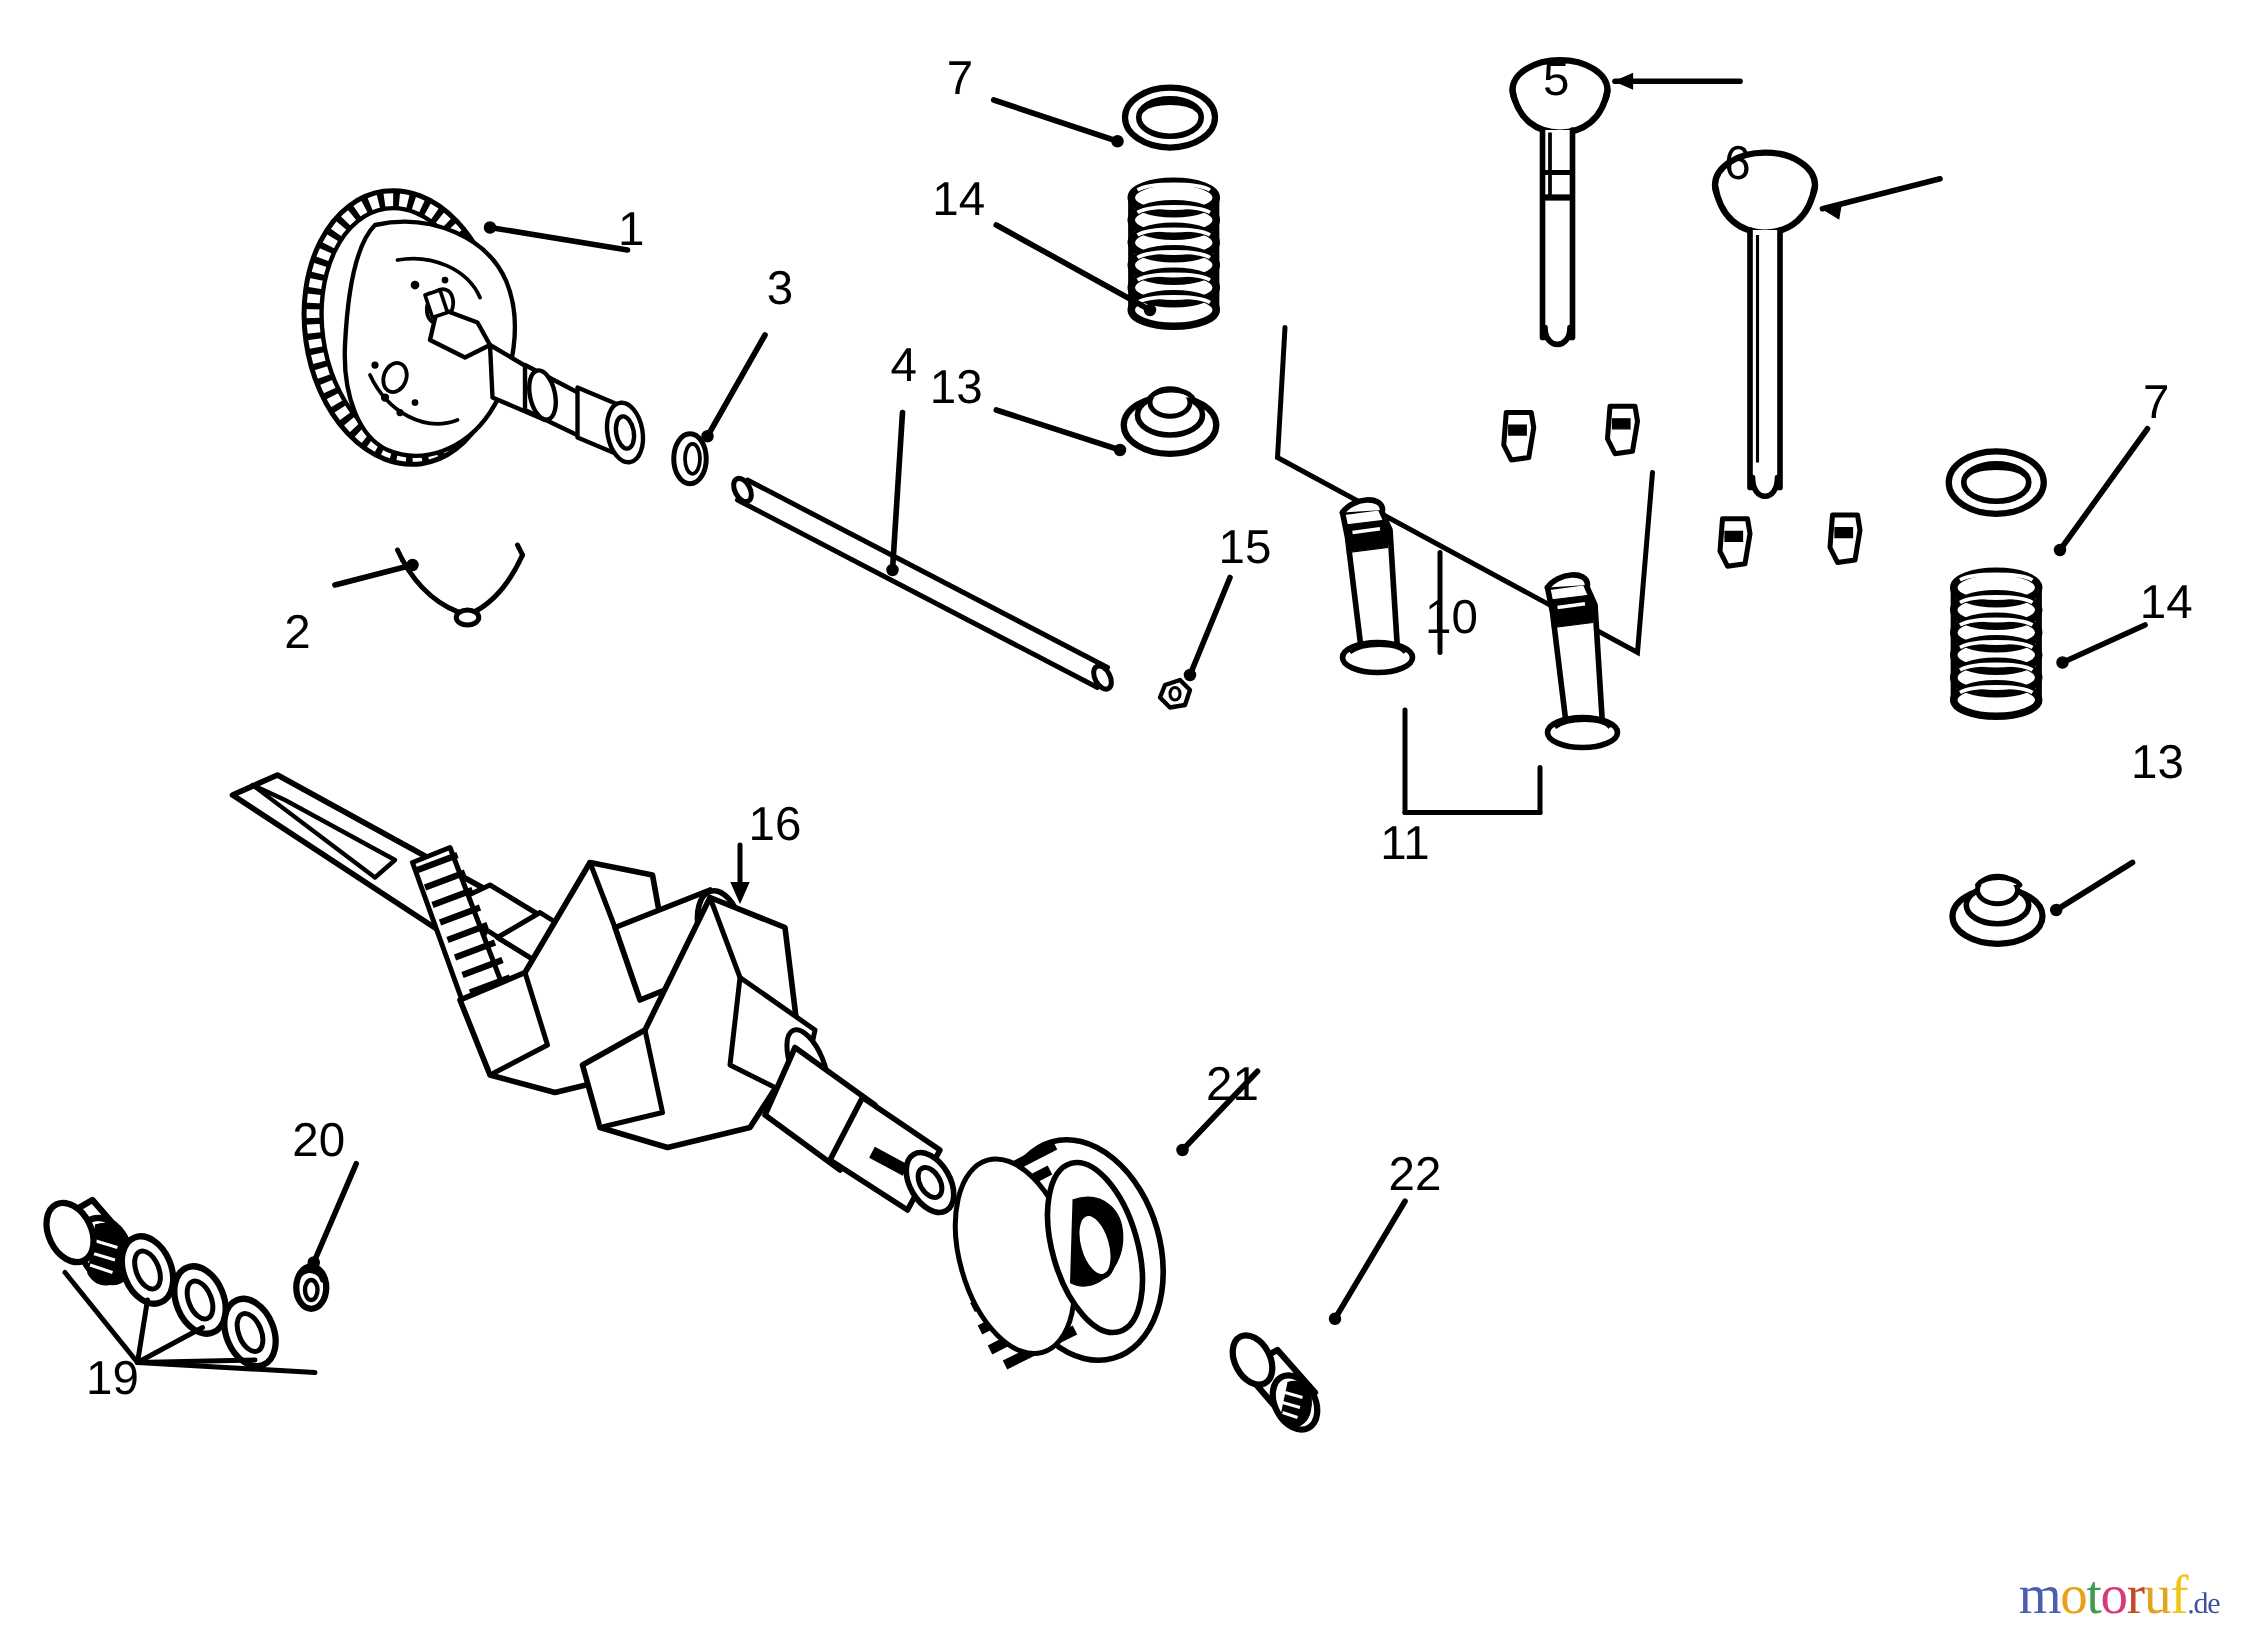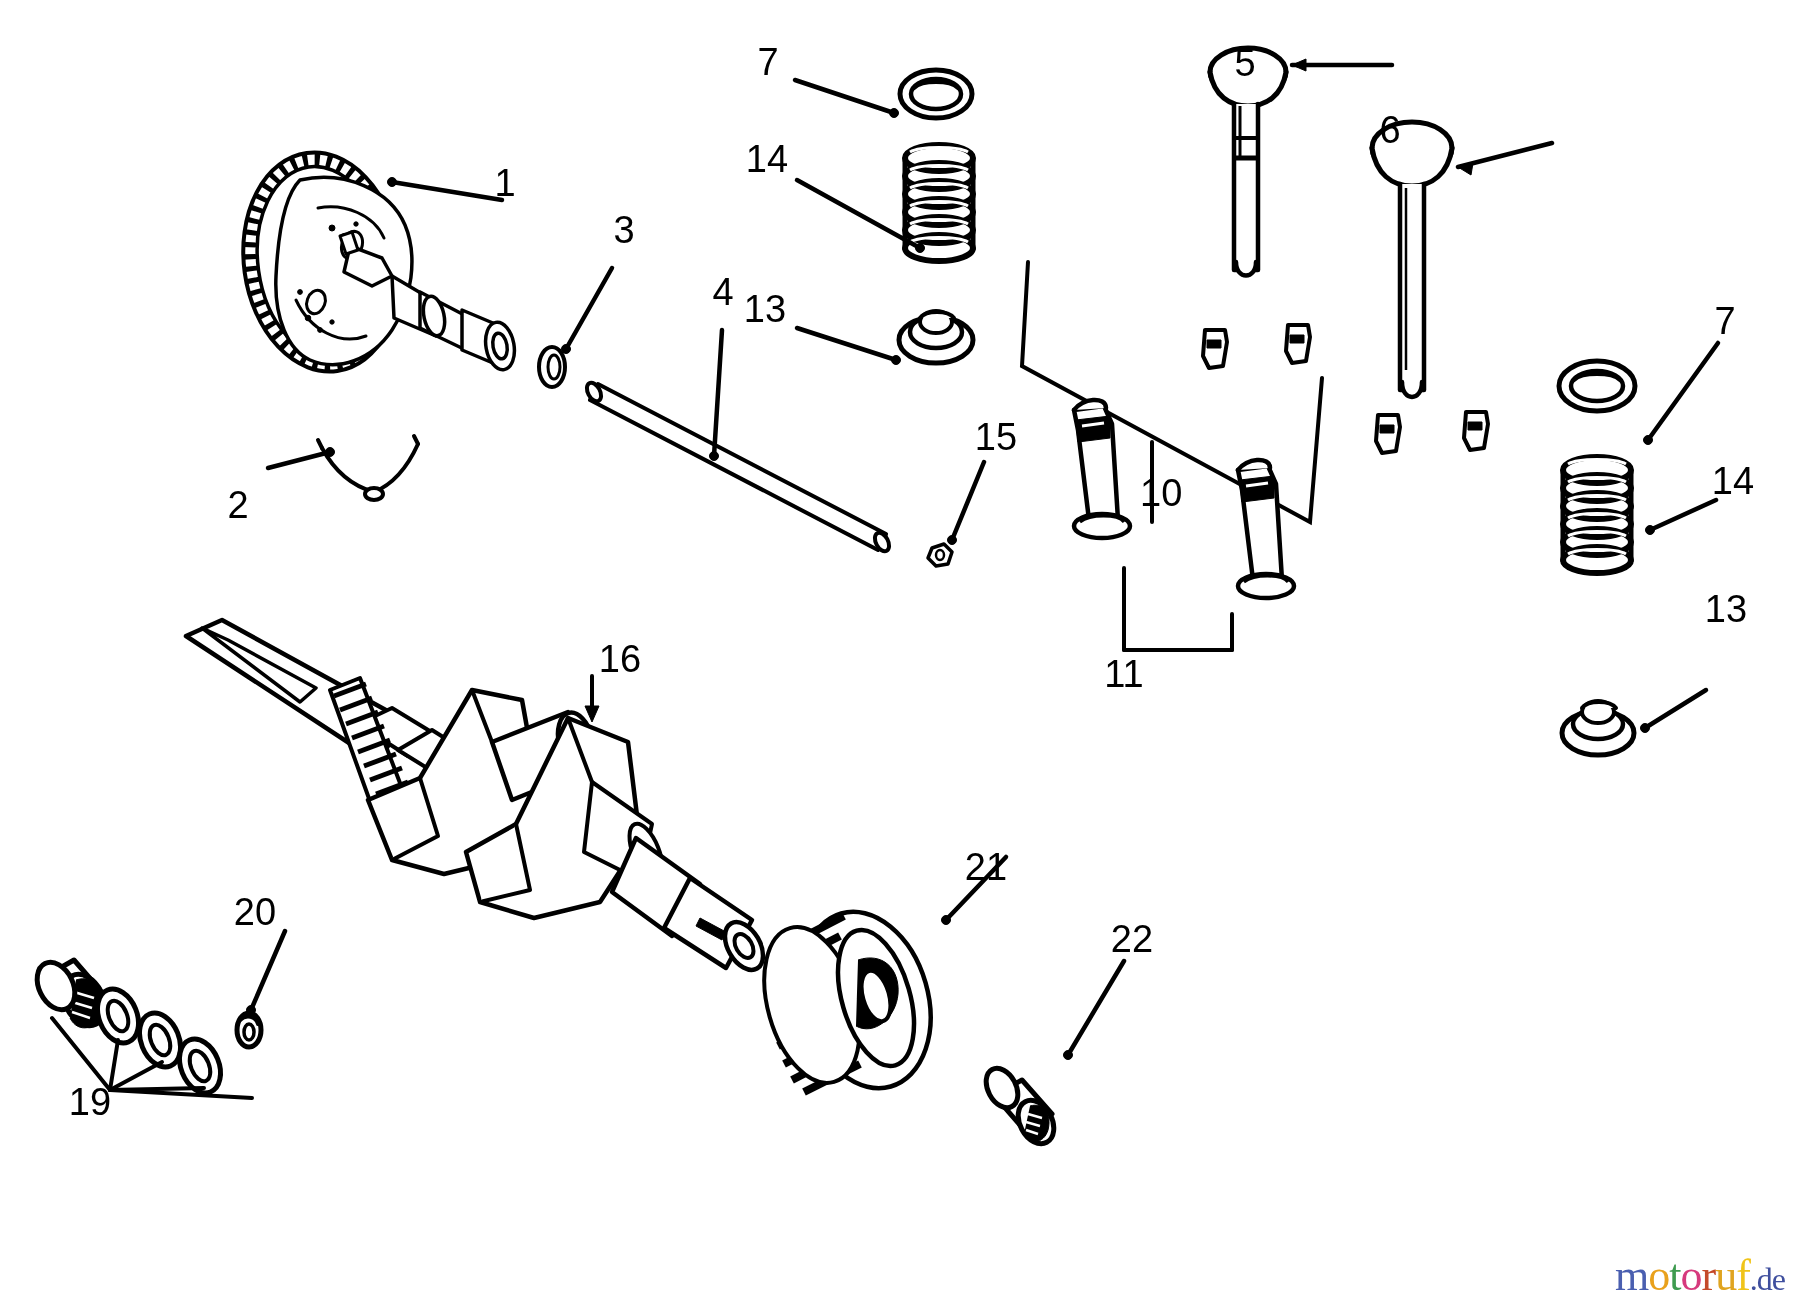--- a/index.html
+++ b/index.html
@@ -49,21 +49,21 @@
     position: absolute;
     left: 1615px;
     top: 1250px;
     font-family: "Liberation Serif", serif;
     font-size: 44px;
     letter-spacing: -1px;
     white-space: nowrap;
     user-select: none;
   }
   #watermark .wm-de {
-    font-size: 32px;
+    font-size: 24px;
     color: #3f4f9e;
   }
 </style>
 </head>
 <body>
 
 <div id="page">
 
   <svg id="diagram-svg" viewBox="0 0 1800 1311">
 

